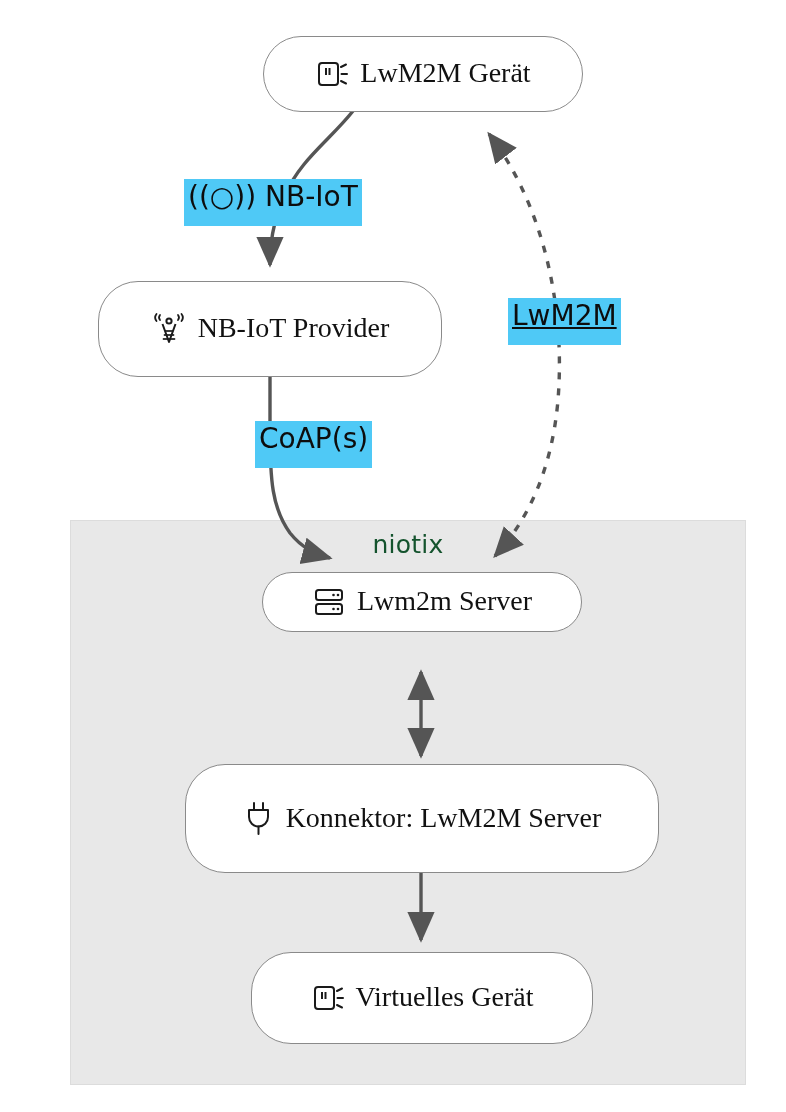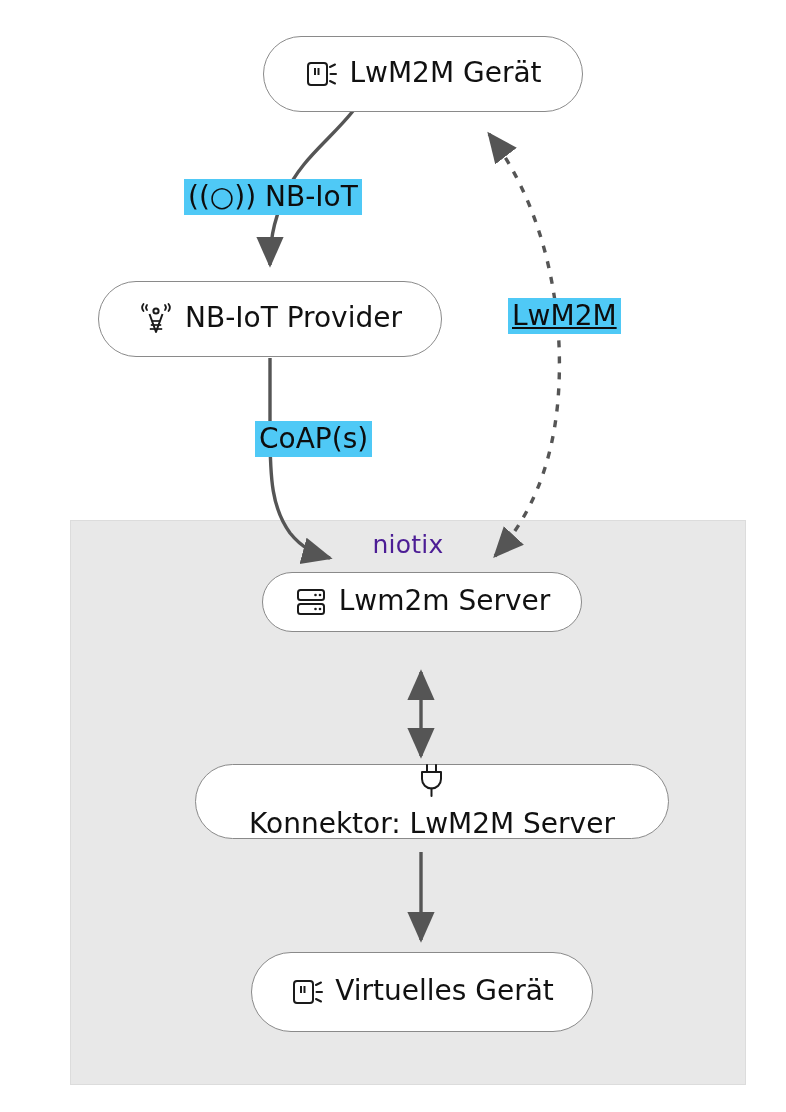--- a/index.html
+++ b/index.html
@@ -26,21 +26,21 @@
     border: 1px solid #dcdcdc;
     box-sizing: border-box;
   }
   .subgraph-title {
     position: absolute;
     left: 70px;
     top: 530px;
     width: 676px;
     text-align: center;
     font-size: 25px;
-    color: #4c1d95;
+    color: #14532d;
     letter-spacing: 0.2px;
   }
   
   #edges {
     position: absolute;
     left: 0;
     top: 0;
     width: 786px;
     height: 1112px;
     pointer-events: none;
@@ -53,31 +53,32 @@
     border: 1.6px solid #8a8a8a;
     border-radius: 40px;
     display: flex;
     align-items: center;
     justify-content: center;
     gap: 11px;
     color: #111111;
     font-size: 28px;
     white-space: nowrap;
     z-index: 3;
+    font-family: Liberation Serif, serif;
   }
   .node .label { line-height: 1; padding-bottom: 2px; }
   .node .nicon { display: flex; align-items: center; justify-content: center; }
   
   .edge-label {
     position: absolute;
     background: #4fc9f6;
     color: #0d0d0d;
     font-size: 28px;
     line-height: 1.12;
-    padding: 2px 4px 3px 4px;
+    padding: 2px 4px 14px 4px;
     white-space: nowrap;
     z-index: 4;
   }
 </style>
 </head>
 <body>
 
 <div id="canvas">
 
   <div class="subgraph"></div>
@@ -111,21 +112,21 @@
         <line x1="11" y1="11" x2="11" y2="18" stroke="#1a1a1a" stroke-width="2"></line>
         <line x1="14.5" y1="11" x2="14.5" y2="18" stroke="#1a1a1a" stroke-width="2"></line>
         <line x1="26" y1="10" x2="31" y2="7.5" stroke="#1a1a1a" stroke-width="2" stroke-linecap="round"></line>
         <line x1="26.5" y1="17" x2="32" y2="17" stroke="#1a1a1a" stroke-width="2" stroke-linecap="round"></line>
         <line x1="26" y1="24" x2="31" y2="26.5" stroke="#1a1a1a" stroke-width="2" stroke-linecap="round"></line>
       </svg>
     </span>
     <span class="label">LwM2M Gerät</span>
   </div>
 
-  <div class="node" style="left:98px; top:281px; width:344px; height:76px;">
+  <div class="node" style="left:98px; top:281px; width:344px; height:96px;">
     <span class="nicon">
       <svg width="36" height="36" viewBox="0 0 36 36" xmlns="http://www.w3.org/2000/svg">
         <circle cx="18" cy="10" r="2.6" fill="none" stroke="#1a1a1a" stroke-width="2"></circle>
         <path d="M11.5 13 L18 31 L24.5 13" fill="none" stroke="#1a1a1a" stroke-width="2" stroke-linejoin="round"></path>
         <line x1="14" y1="20" x2="22" y2="20" stroke="#1a1a1a" stroke-width="1.7"></line>
         <line x1="12.8" y1="24" x2="23.2" y2="24" stroke="#1a1a1a" stroke-width="1.7"></line>
         <line x1="11.8" y1="28" x2="24.2" y2="28" stroke="#1a1a1a" stroke-width="1.7"></line>
         <path d="M9 9 Q7 6.5 9 4" fill="none" stroke="#1a1a1a" stroke-width="1.8" stroke-linecap="round"></path>
         <path d="M5.5 10 Q2.8 6.5 5.5 3" fill="none" stroke="#1a1a1a" stroke-width="1.8" stroke-linecap="round"></path>
         <path d="M27 9 Q29 6.5 27 4" fill="none" stroke="#1a1a1a" stroke-width="1.8" stroke-linecap="round"></path>
@@ -142,33 +143,33 @@
         <rect x="4" y="19" width="26" height="10" rx="2.5" ry="2.5" fill="none" stroke="#1a1a1a" stroke-width="2"></rect>
         <circle cx="21.5" cy="10" r="1.3" fill="#1a1a1a"></circle>
         <circle cx="26" cy="10" r="1.3" fill="#1a1a1a"></circle>
         <circle cx="21.5" cy="24" r="1.3" fill="#1a1a1a"></circle>
         <circle cx="26" cy="24" r="1.3" fill="#1a1a1a"></circle>
       </svg>
     </span>
     <span class="label">Lwm2m Server</span>
   </div>
 
-  <div class="node" style="left:195px; top:764px; width:474px; height:75px;flex-direction:column;">
+  <div class="node" style="left:185px; top:764px; width:474px; height:109px;">
     <span class="nicon">
       <svg width="32" height="36" viewBox="0 0 32 36" xmlns="http://www.w3.org/2000/svg">
         <line x1="11" y1="2" x2="11" y2="8" stroke="#1a1a1a" stroke-width="2" stroke-linecap="round"></line>
         <line x1="20" y1="2" x2="20" y2="8" stroke="#1a1a1a" stroke-width="2" stroke-linecap="round"></line>
         <path d="M6 9 L25 9 L25 16 A9.5 9.5 0 0 1 6 16 Z" fill="none" stroke="#1a1a1a" stroke-width="2" stroke-linejoin="round"></path>
         <line x1="15.5" y1="25.5" x2="15.5" y2="33" stroke="#1a1a1a" stroke-width="2" stroke-linecap="round"></line>
       </svg>
     </span>
     <span class="label">Konnektor: LwM2M Server</span>
   </div>
 
-  <div class="node" style="left:251px; top:952px; width:342px; height:80px;">
+  <div class="node" style="left:251px; top:952px; width:342px; height:92px;">
     <span class="nicon">
       <svg width="34" height="34" viewBox="0 0 34 34" xmlns="http://www.w3.org/2000/svg">
         <rect x="4" y="6" width="19" height="22" rx="3" ry="3" fill="none" stroke="#1a1a1a" stroke-width="2"></rect>
         <line x1="11" y1="11" x2="11" y2="18" stroke="#1a1a1a" stroke-width="2"></line>
         <line x1="14.5" y1="11" x2="14.5" y2="18" stroke="#1a1a1a" stroke-width="2"></line>
         <line x1="26" y1="10" x2="31" y2="7.5" stroke="#1a1a1a" stroke-width="2" stroke-linecap="round"></line>
         <line x1="26.5" y1="17" x2="32" y2="17" stroke="#1a1a1a" stroke-width="2" stroke-linecap="round"></line>
         <line x1="26" y1="24" x2="31" y2="26.5" stroke="#1a1a1a" stroke-width="2" stroke-linecap="round"></line>
       </svg>
     </span>

